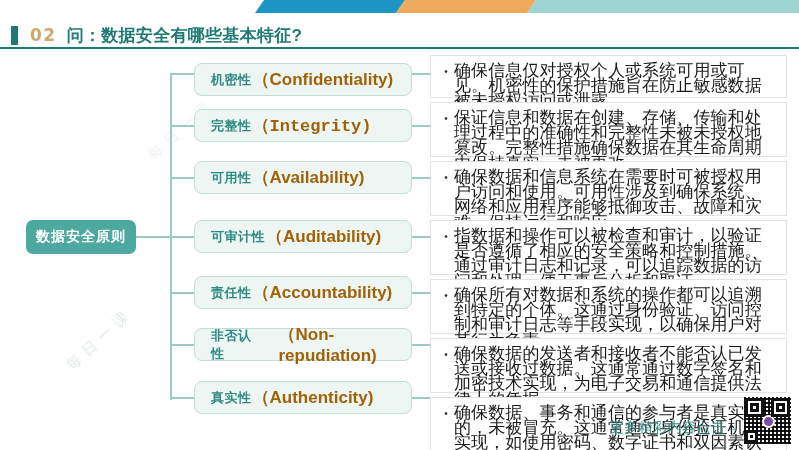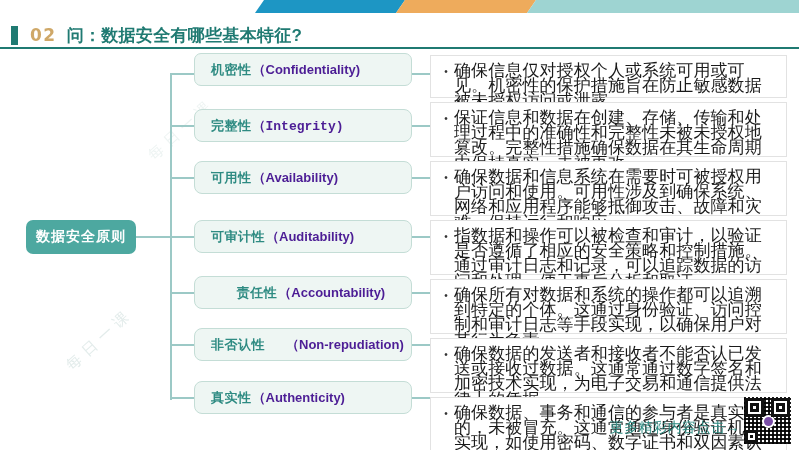--- a/index.html
+++ b/index.html
@@ -173,23 +173,23 @@
     align-items: center;
     padding-left: 16px;
   }
   .node-cn {
     font-size: 13px;
     font-weight: bold;
     color: #2e8b82;
     letter-spacing: 0.5px;
   }
   .node-en {
-    font-size: 13px;
-    font-weight: bold;
-    color: #4c1d95;
+    font-size: 17px;
+    font-weight: bold;
+    color: #a16207;
     margin-left: 1px;
   }
 
   
   .link {
     position: absolute;
     left: 412px;
     width: 19px;
     height: 1.5px;
     background: #9cc9c6;
@@ -299,37 +299,37 @@
   <div class="spine"></div>
 
   <div class="branch" style="top:21px;"></div>
   <div class="branch" style="top:73px;"></div>
   <div class="branch" style="top:125px;"></div>
   <div class="branch" style="top:184px;"></div>
   <div class="branch" style="top:240px;"></div>
   <div class="branch" style="top:292px;"></div>
   <div class="branch" style="top:345px;"></div>
 
-  <div class="node" style="top:1px;border-radius:7px;">
+  <div class="node" style="top:11px;">
     <span class="node-cn">机密性</span>
     <span class="node-en">（Confidentiality)</span>
   </div>
   <div class="node" style="top:57px;font-family:Liberation Mono, monospace;">
     <span class="node-cn">完整性</span>
     <span class="node-en">（Integrity)</span>
   </div>
   <div class="node" style="top:109px;">
     <span class="node-cn">可用性</span>
     <span class="node-en">（Availability)</span>
   </div>
   <div class="node" style="top:168px;">
     <span class="node-cn">可审计性</span>
     <span class="node-en">（Auditability)</span>
   </div>
-  <div class="node" style="top:224px;justify-content:center;">
+  <div class="node" style="top:224px;">
     <span class="node-cn">责任性</span>
     <span class="node-en">（Accountability)</span>
   </div>
   <div class="node" style="top:276px;gap:20px;">
     <span class="node-cn">非否认性</span>
     <span class="node-en">（Non-repudiation)</span>
   </div>
   <div class="node" style="top:329px;">
     <span class="node-cn">真实性</span>
     <span class="node-en">（Authenticity)</span>

